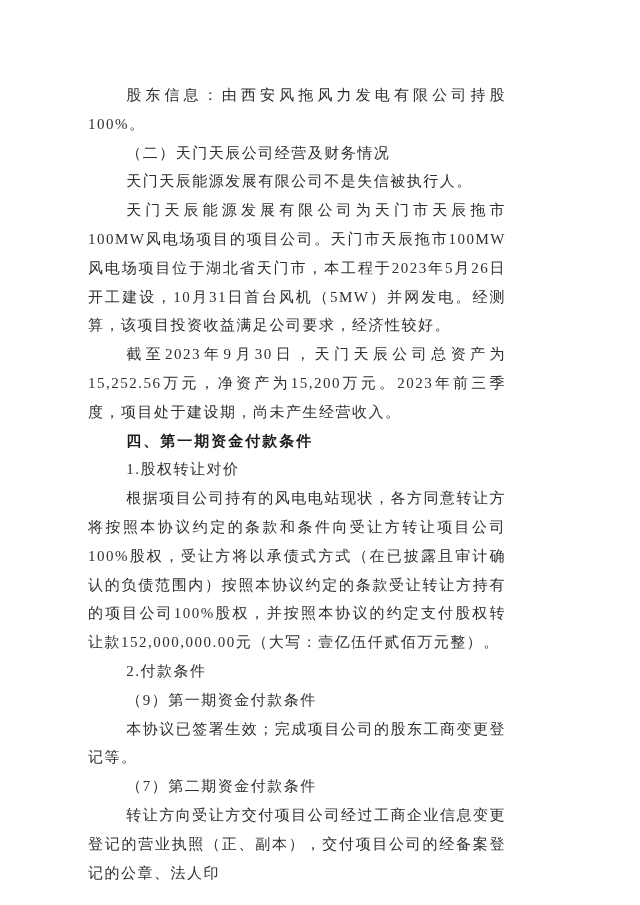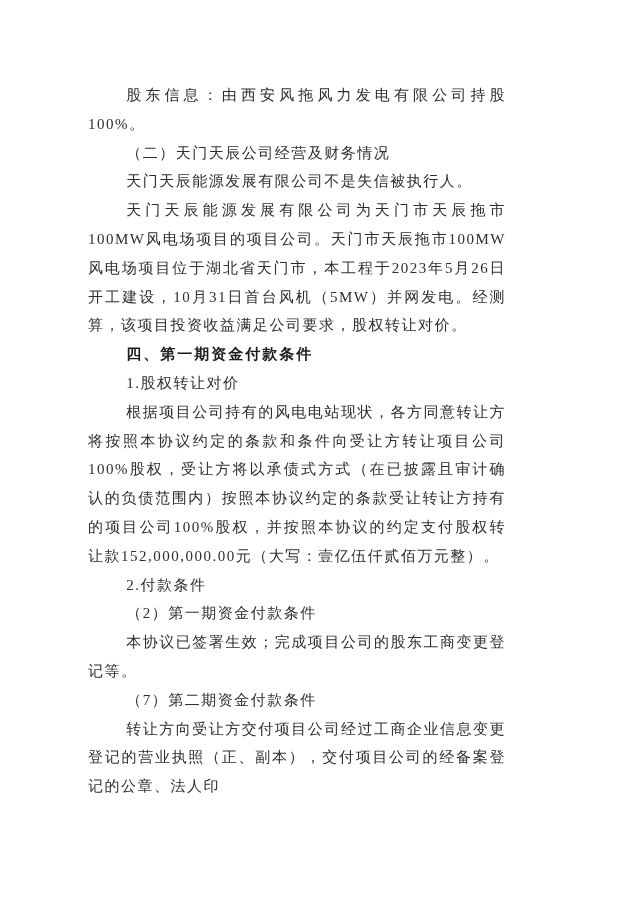--- a/index.html
+++ b/index.html
@@ -37,23 +37,24 @@
   }
 </style>
 </head>
 <body>
 
 <div class="page">
   <div class="doc">
     <p class="indent">股东信息：由西安风拖风力发电有限公司持股100%。</p>
     <p class="indent">（二）天门天辰公司经营及财务情况</p>
     <p class="indent">天门天辰能源发展有限公司不是失信被执行人。</p>
-    <p class="indent">天门天辰能源发展有限公司为天门市天辰拖市100MW风电场项目的项目公司。天门市天辰拖市100MW风电场项目位于湖北省天门市，本工程于2023年5月26日开工建设，10月31日首台风机（5MW）并网发电。经测算，该项目投资收益满足公司要求，股权转让对价。</p>
+    <p class="indent">天门天辰能源发展有限公司为天门市天辰拖市100MW风电场项目的项目公司。天门市天辰拖市100MW风电场项目位于湖北省天门市，本工程于2023年5月26日开工建设，10月31日首台风机（5MW）并网发电。经测算，该项目投资收益满足公司要求，经济性较好。</p>
+    <p class="indent">截至2023年9月30日，天门天辰公司总资产为15,252.56万元，净资产为15,200万元。2023年前三季度，项目处于建设期，尚未产生经营收入。</p>
     <p class="indent heading">四、第一期资金付款条件</p>
     <p class="indent">1.股权转让对价</p>
     <p class="indent">根据项目公司持有的风电电站现状，各方同意转让方将按照本协议约定的条款和条件向受让方转让项目公司100%股权，受让方将以承债式方式（在已披露且审计确认的负债范围内）按照本协议约定的条款受让转让方持有的项目公司100%股权，并按照本协议的约定支付股权转让款152,000,000.00元（大写：壹亿伍仟贰佰万元整）。</p>
     <p class="indent">2.付款条件</p>
-    <p class="indent">（2）第一期资金付款条件</p>
+    <p class="indent">（9）第一期资金付款条件</p>
     <p class="indent">本协议已签署生效；完成项目公司的股东工商变更登记等。</p>
     <p class="indent">（7）第二期资金付款条件</p>
     <p class="indent">转让方向受让方交付项目公司经过工商企业信息变更登记的营业执照（正、副本），交付项目公司的经备案登记的公章、法人印</p>
   </div>
 </div>
 
 </body></html>

